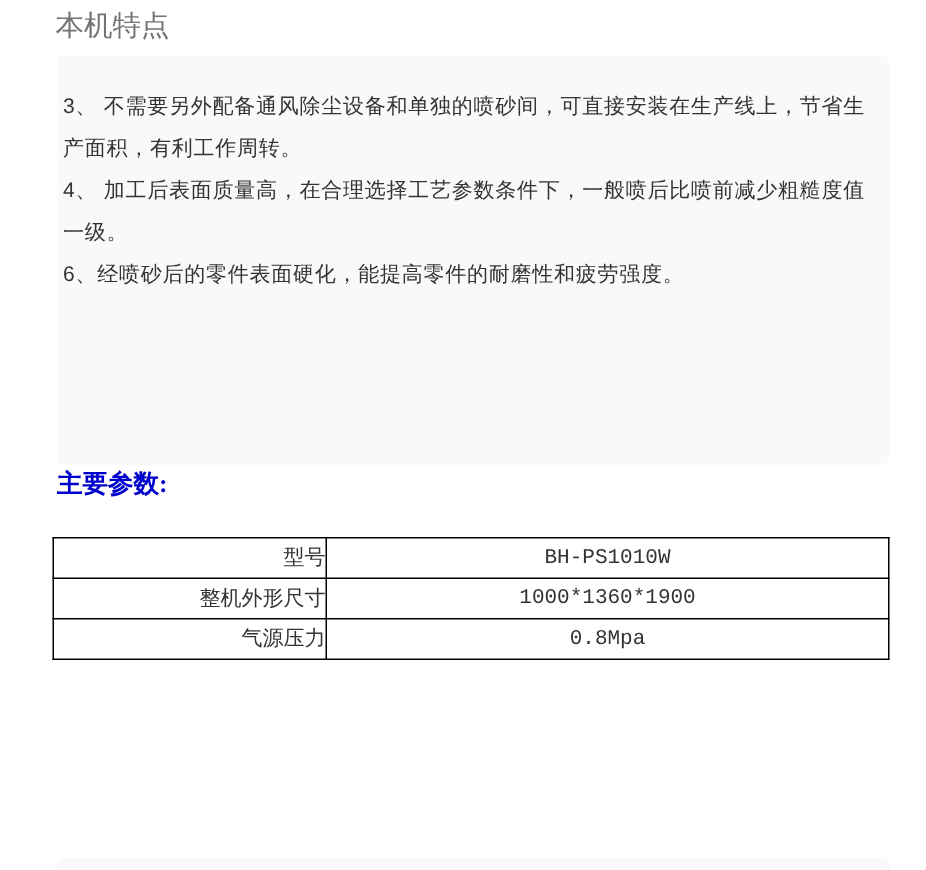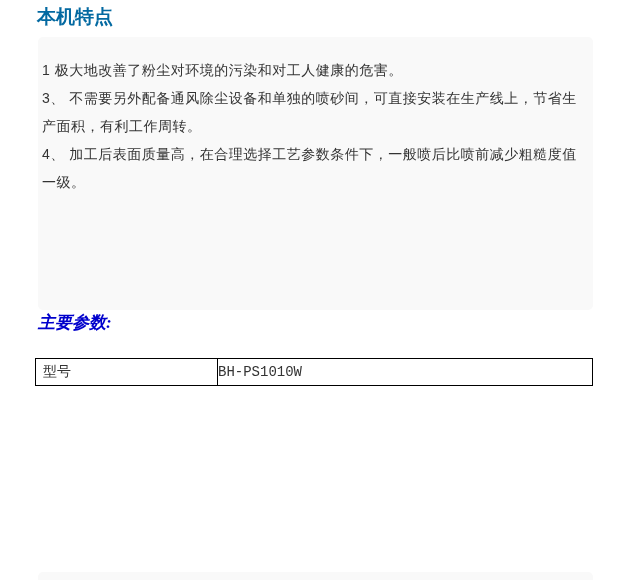--- a/index.html
+++ b/index.html
@@ -15,22 +15,22 @@
     overflow: hidden;
     font-family: "Liberation Sans", "DejaVu Sans", sans-serif;
     color: #333333;
   }
   .features-title {
     position: absolute;
     left: 37px;
     top: 4px;
     margin: 0;
     font-size: 19px;
-    font-weight: bold;
-    color: #0369a1;
+    font-weight: normal;
+    color: #737373;
     font-family: "Liberation Serif", "DejaVu Serif", serif;
   }
   .features-panel {
     position: absolute;
     left: 38px;
     top: 37px;
     width: 555px;
     height: 273px;
     background: #f9f9f9;
     border-radius: 5px;
@@ -46,74 +46,82 @@
   }
   .params-title {
     position: absolute;
     left: 38px;
     top: 311px;
     margin: 0;
     font-size: 17px;
     font-weight: bold;
     color: #0000cc;
     font-family: "Liberation Serif", "DejaVu Serif", serif;
-    font-style: italic;
   }
   .params-table {
     position: absolute;
     left: 35px;
     top: 358px;
     width: 558px;
     border-collapse: collapse;
     table-layout: fixed;
   }
   .params-table td {
     border: 1px solid #000000;
     height: 26px;
     font-size: 14px;
     color: #333333;
     padding: 0;
   }
   .params-table td.cell-label {
     width: 174px;
     padding-left: 7px;
-    text-align: left;
+    text-align: right;
   }
   .params-table td.cell-value {
+    text-align: center;
     font-family: "Liberation Mono", "DejaVu Sans Mono", monospace;
   }
   .bottom-panel {
     position: absolute;
     left: 38px;
     top: 572px;
     width: 555px;
     height: 16px;
     background: #f9f9f9;
     border-radius: 5px 5px 0 0;
   }
 </style>
 </head>
 <body>
 
 <div class="page">
 
   <h2 class="features-title">本机特点</h2>
 
   <div class="features-panel">
-    <p class="feature-item">1 极大地改善了粉尘对环境的污染和对工人健康的危害。</p>
     <p class="feature-item">3、 不需要另外配备通风除尘设备和单独的喷砂间，可直接安装在生产线上，节省生产面积，有利工作周转。</p>
     <p class="feature-item">4、 加工后表面质量高，在合理选择工艺参数条件下，一般喷后比喷前减少粗糙度值一级。</p>
+    <p class="feature-item">6、经喷砂后的零件表面硬化，能提高零件的耐磨性和疲劳强度。</p>
   </div>
 
   <h3 class="params-title">主要参数:</h3>
 
   <table class="params-table">
     <tbody>
       <tr>
         <td class="cell-label">型号</td>
         <td class="cell-value">BH-PS1010W</td>
       </tr>
+      <tr>
+        <td class="cell-label">整机外形尺寸</td>
+        <td class="cell-value">1000*1360*1900</td>
+      </tr>
+      <tr>
+        <td class="cell-label">气源压力</td>
+        <td class="cell-value">0.8Mpa</td>
+      </tr>
     </tbody>
   </table>
 
   <div class="bottom-panel"></div>
 
 </div>
 
 </body></html>

